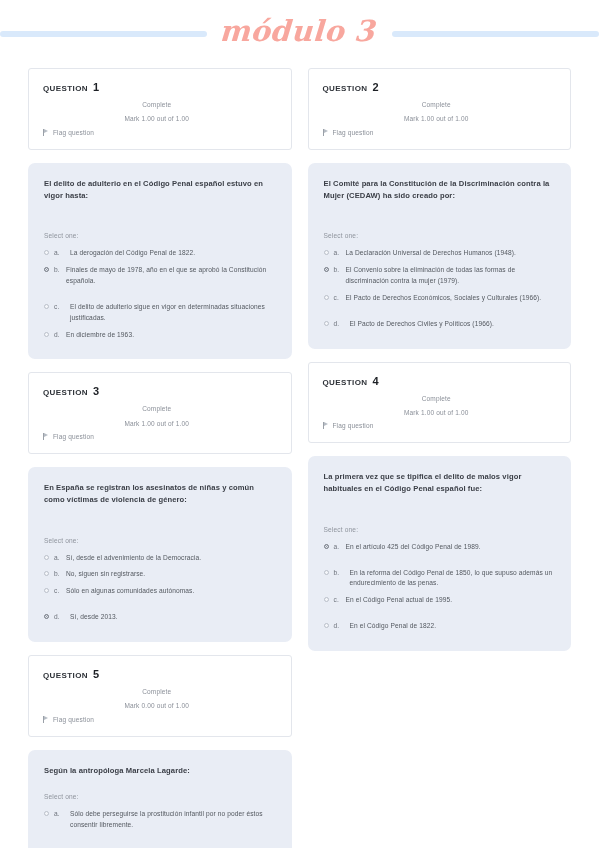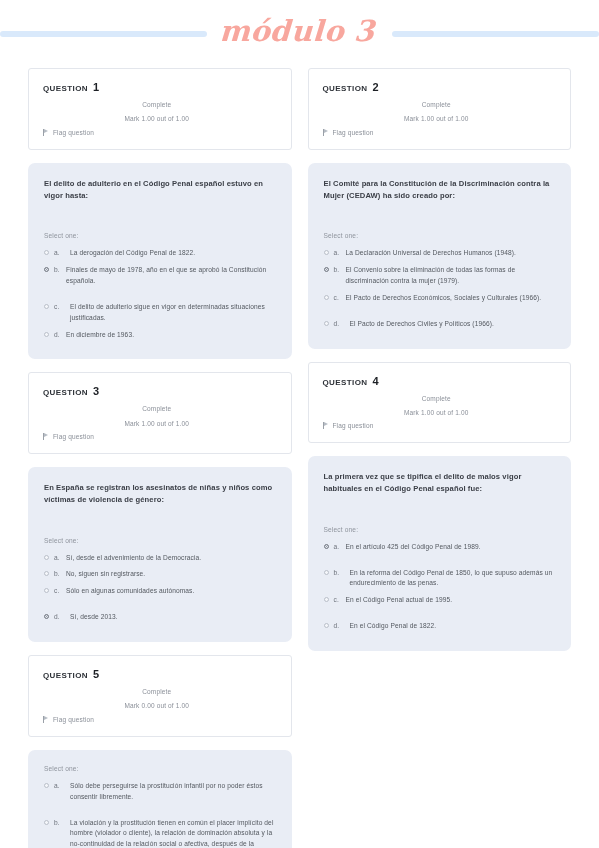--- a/index.html
+++ b/index.html
@@ -236,21 +236,21 @@
           <span class="qnum">3</span>
         </div>
         <p class="q-meta">Complete</p>
         <p class="q-meta">Mark 1.00 out of 1.00</p>
         <div class="q-flag">
           <span class="flag-glyph"></span>
           <span>Flag question</span>
         </div>
       </div>
       <div class="q-body">
-        <p class="q-stem tall">En España se registran los asesinatos de niñas y niños como víctimas de violencia de género:</p>
+        <p class="q-stem tall">En España se registran los asesinatos de niñas y común como víctimas de violencia de género:</p>
         <p class="select-one">Select one:</p>
         <ul class="opts">
           <li class="opt">
             <span class="radio"></span>
             <span class="opt-letter">a.</span>
             <span class="opt-text">Sí, desde el advenimiento de la Democracia.</span>
           </li>
           <li class="opt">
             <span class="radio"></span>
             <span class="opt-letter">b.</span>
@@ -274,20 +274,21 @@
           <span class="qnum">5</span>
         </div>
         <p class="q-meta">Complete</p>
         <p class="q-meta">Mark 0.00 out of 1.00</p>
         <div class="q-flag">
           <span class="flag-glyph"></span>
           <span>Flag question</span>
         </div>
       </div>
       <div class="q-body">
+        <p class="q-stem">Según la antropóloga Marcela Lagarde:</p>
         <p class="select-one">Select one:</p>
         <ul class="opts">
           <li class="opt indent">
             <span class="radio"></span>
             <span class="opt-letter">a.</span>
             <span class="opt-text">Sólo debe perseguirse la prostitución infantil por no poder éstos consentir libremente.</span>
           </li>
           <li class="opt indent gap-before">
             <span class="radio"></span>
             <span class="opt-letter">b.</span>

